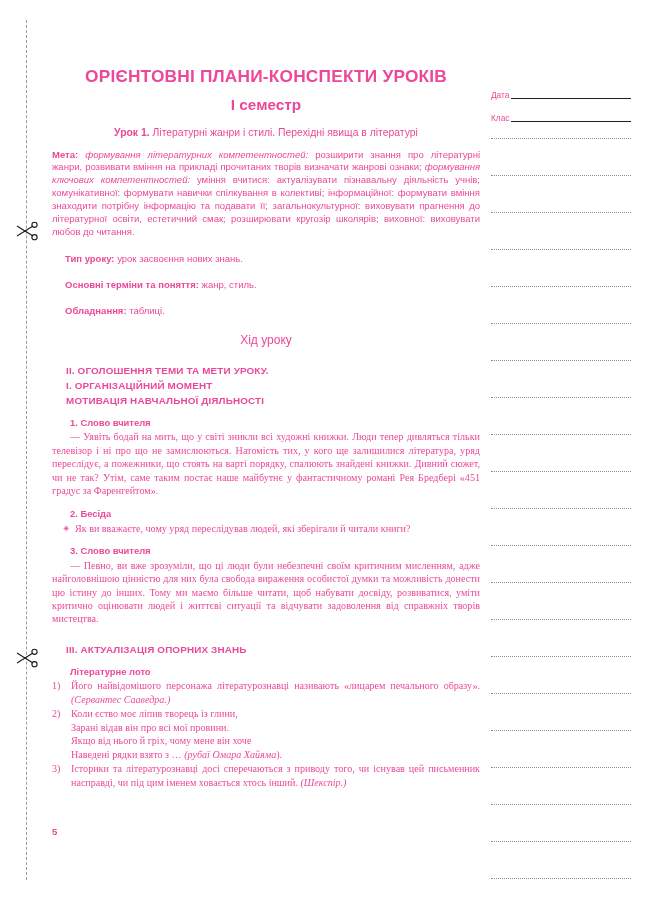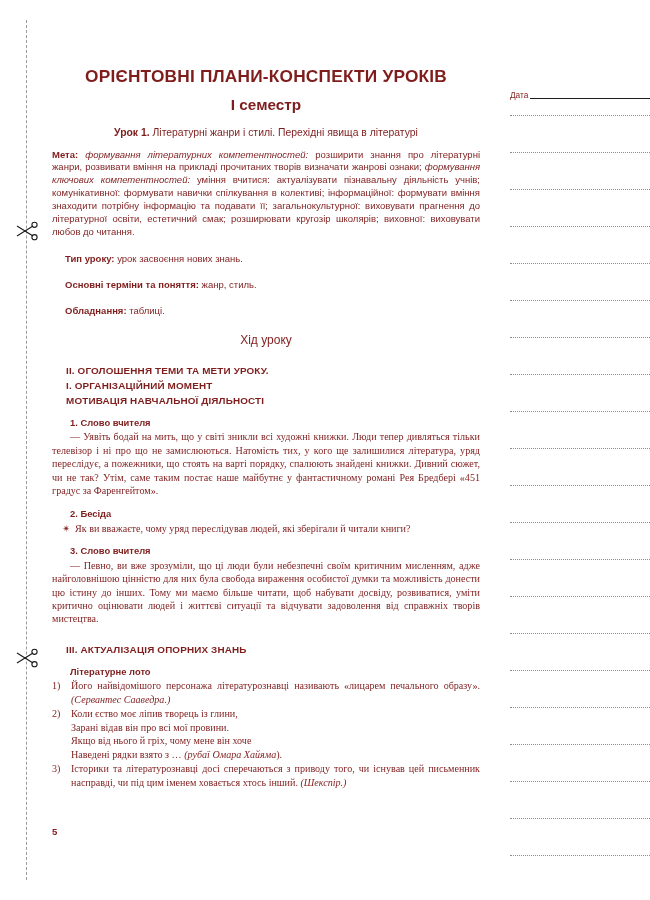--- a/index.html
+++ b/index.html
@@ -7,21 +7,21 @@
     padding: 0;
     background: #ffffff;
   }
   .page {
     position: relative;
     width: 650px;
     height: 900px;
     background: #ffffff;
     overflow: hidden;
     font-family: "Liberation Sans", sans-serif;
-    color: #7f1d1d;
+    color: #ec4899;
   }
 
   
   .cut-line {
     position: absolute;
     left: 26px;
     top: 20px;
     bottom: 20px;
     width: 0;
     border-left: 1px dashed #9a9a9a;
@@ -159,21 +159,21 @@
     position: absolute;
     left: 52px;
     top: 826px;
     font-size: 9.6px;
     font-weight: bold;
   }
 
   
   .notes {
     position: absolute;
-    left: 510px;
+    left: 491px;
     top: 78px;
     width: 140px;
   }
   .note-field {
     display: flex;
     align-items: flex-end;
     height: 23px;
   }
   .note-label {
     font-size: 8.3px;
@@ -294,20 +294,24 @@
 
   </div>
 
   <div class="page-num">5</div>
 
   <div class="notes">
     <div class="note-field">
       <span class="note-label">Дата</span>
       <span class="note-rule"></span>
     </div>
+    <div class="note-field">
+      <span class="note-label">Клас</span>
+      <span class="note-rule"></span>
+    </div>
     <div id="dotted-lines">
         <div class="note-dotted">
           <div class="dots"></div>
         </div>
         <div class="note-dotted">
           <div class="dots"></div>
         </div>
         <div class="note-dotted">
           <div class="dots"></div>
         </div>

